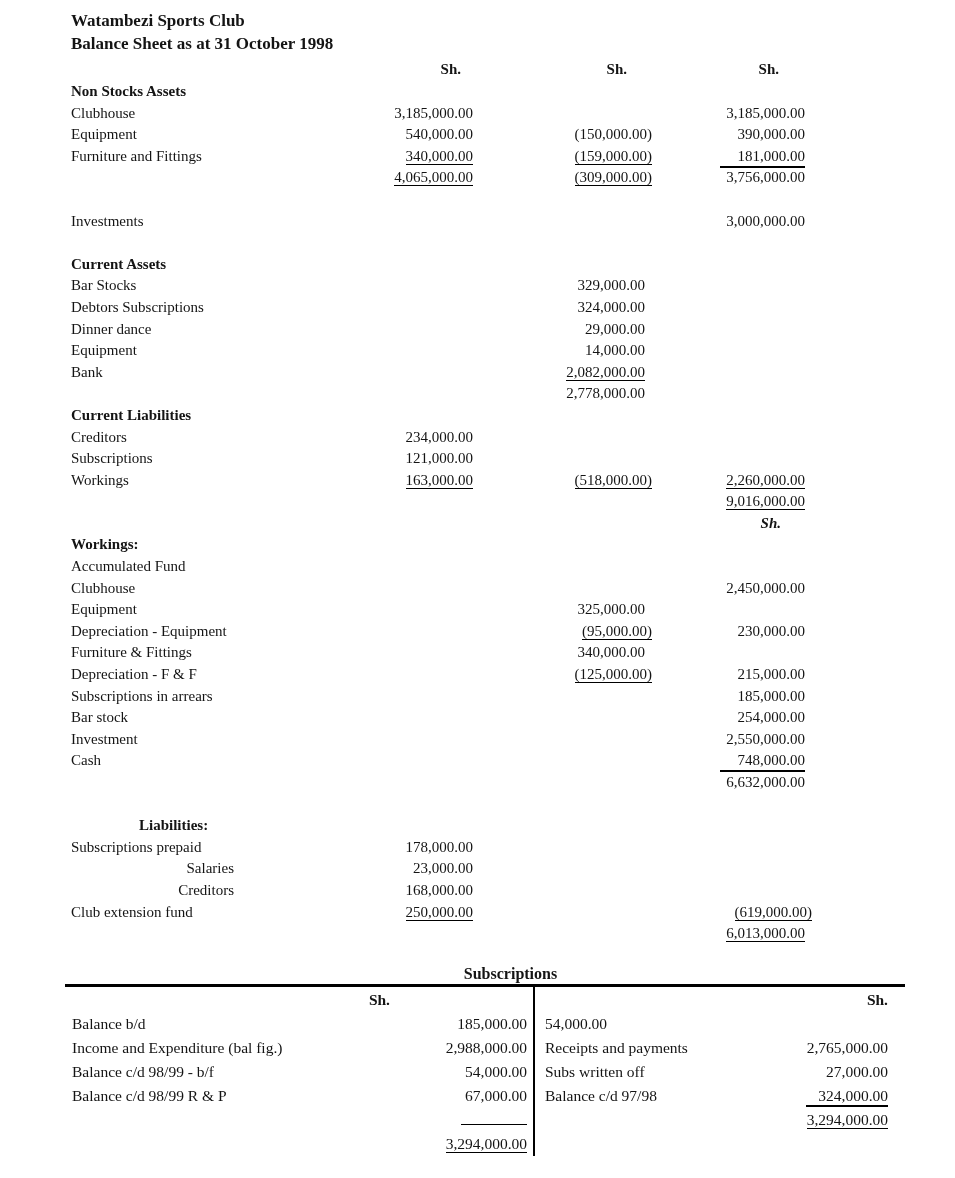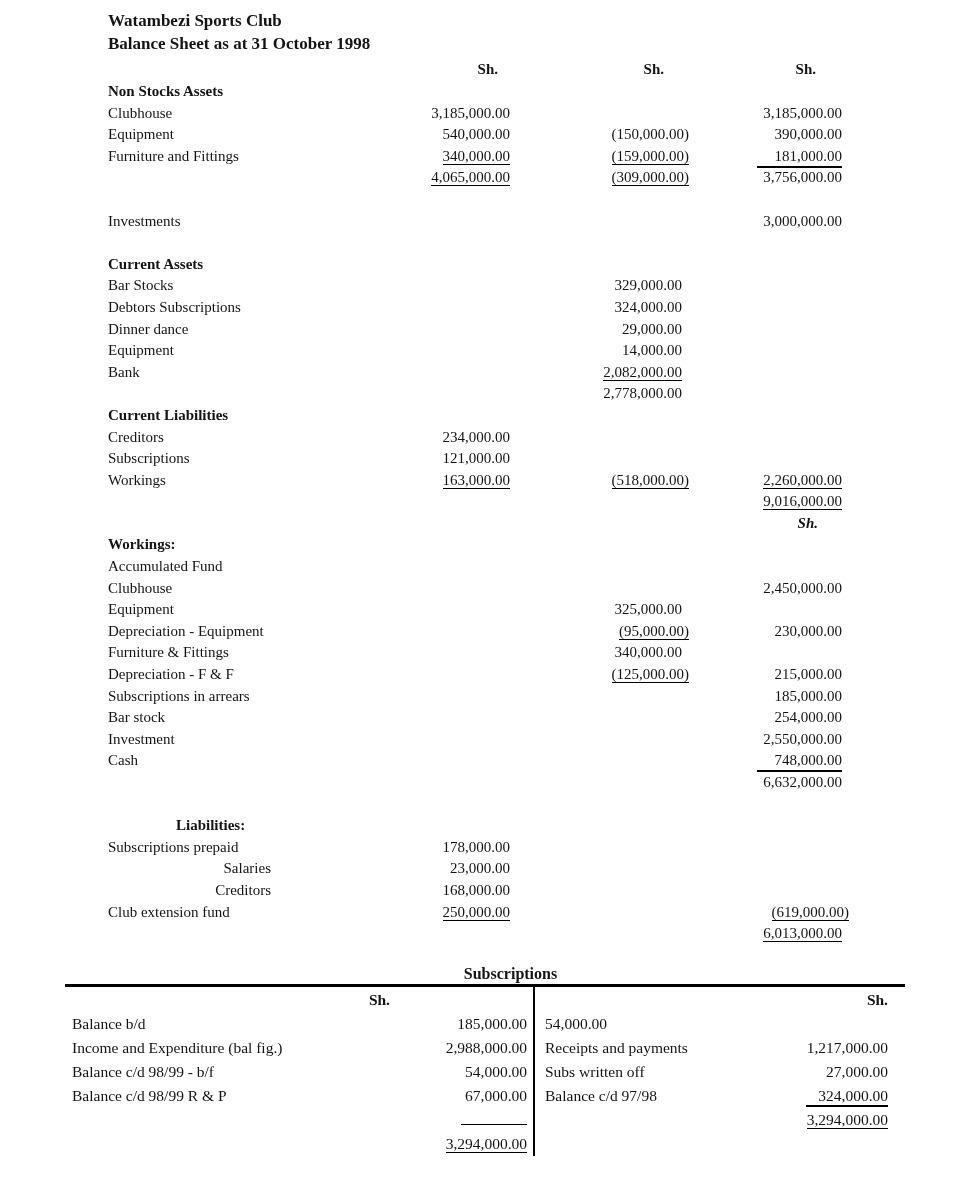--- a/index.html
+++ b/index.html
@@ -1,18 +1,18 @@
 <!DOCTYPE html>
 <html><head>
 <meta charset="utf-8">
 <style>
   html,body{margin:0;padding:0;background:#fff;}
   .page{position:relative;width:955px;height:1178px;background:#ffffff;overflow:hidden;
         font-family:"Liberation Serif","DejaVu Serif",serif;color:#141414;}
-  .sheet{padding-top:9px;margin-left:108px;width:734px;}
+  .sheet{padding-top:9px;margin-left:71px;width:734px;}
   .title-line{font-size:17px;font-weight:bold;height:23px;line-height:23px;white-space:nowrap;}
   .b{font-weight:bold;}
   .bs-row{display:grid;grid-template-columns:282px 120px 172px 160px;height:21.6px;line-height:21.6px;font-size:15px;}
   .bs-hdr{height:24px;line-height:24px;margin-top:2px;}
   .cell{white-space:nowrap;}
   .v1,.v2,.v3{text-align:right;}
   .h1{padding-right:12px;} .h2{padding-right:18px;} .h3{padding-right:26px;}
   .lab-r{text-align:right;padding-right:119px;}
   .lab-ind{padding-left:68px;}
   span.u{border-bottom:1.5px solid #000;}
@@ -333,21 +333,21 @@
       <div class="acct-row acct-hdr">
         <div class="alab"></div>
         <div class="aval">Sh.</div>
       </div>
       <div id="acct-right">
           <div class="acct-row">
             <div class="aval"><span class="">54,000.00</span></div>
           </div>
           <div class="acct-row">
             <div class="alab">Receipts and payments</div>
-            <div class="aval"><span class="">1,217,000.00</span></div>
+            <div class="aval"><span class="">2,765,000.00</span></div>
           </div>
           <div class="acct-row">
             <div class="alab">Subs written off</div>
             <div class="aval"><span class="">27,000.00</span></div>
           </div>
           <div class="acct-row">
             <div class="alab">Balance c/d 97/98</div>
             <div class="aval"><span class="rule2">324,000.00</span></div>
           </div>
           <div class="acct-row">

